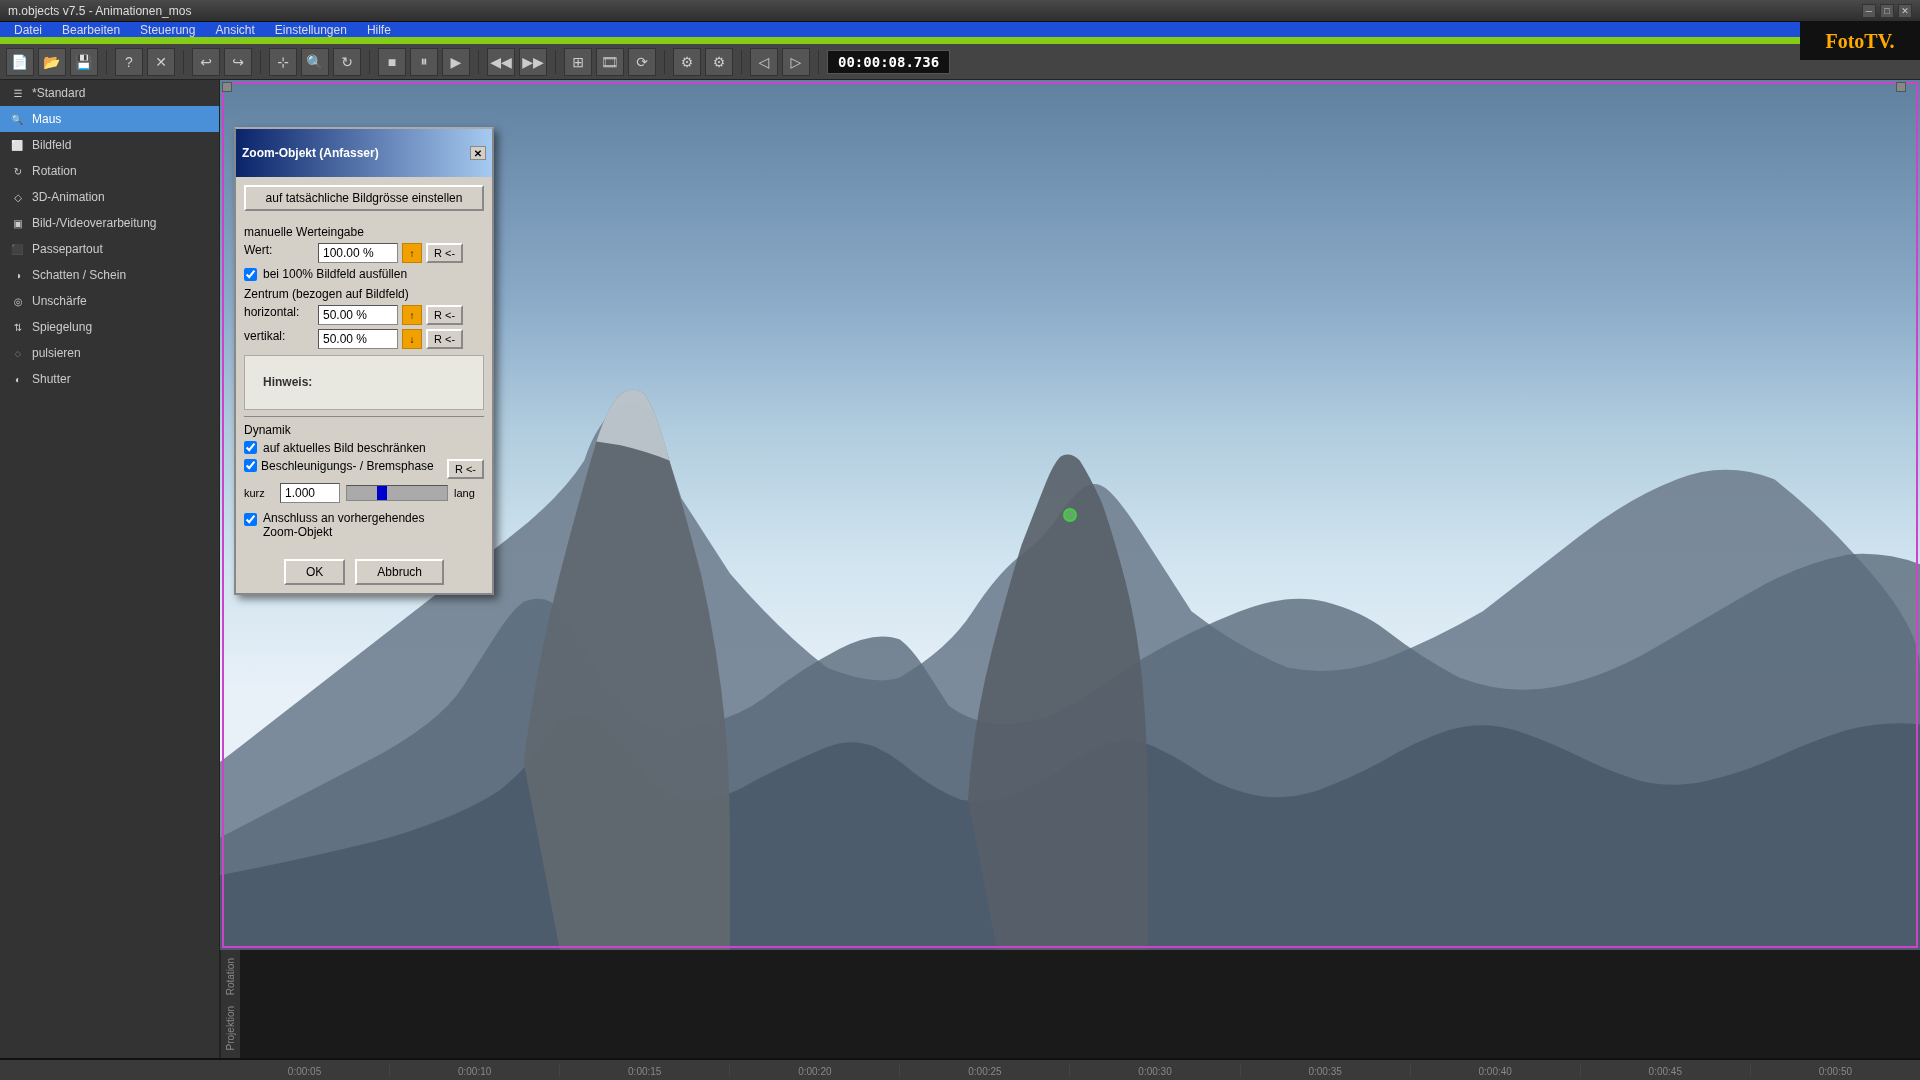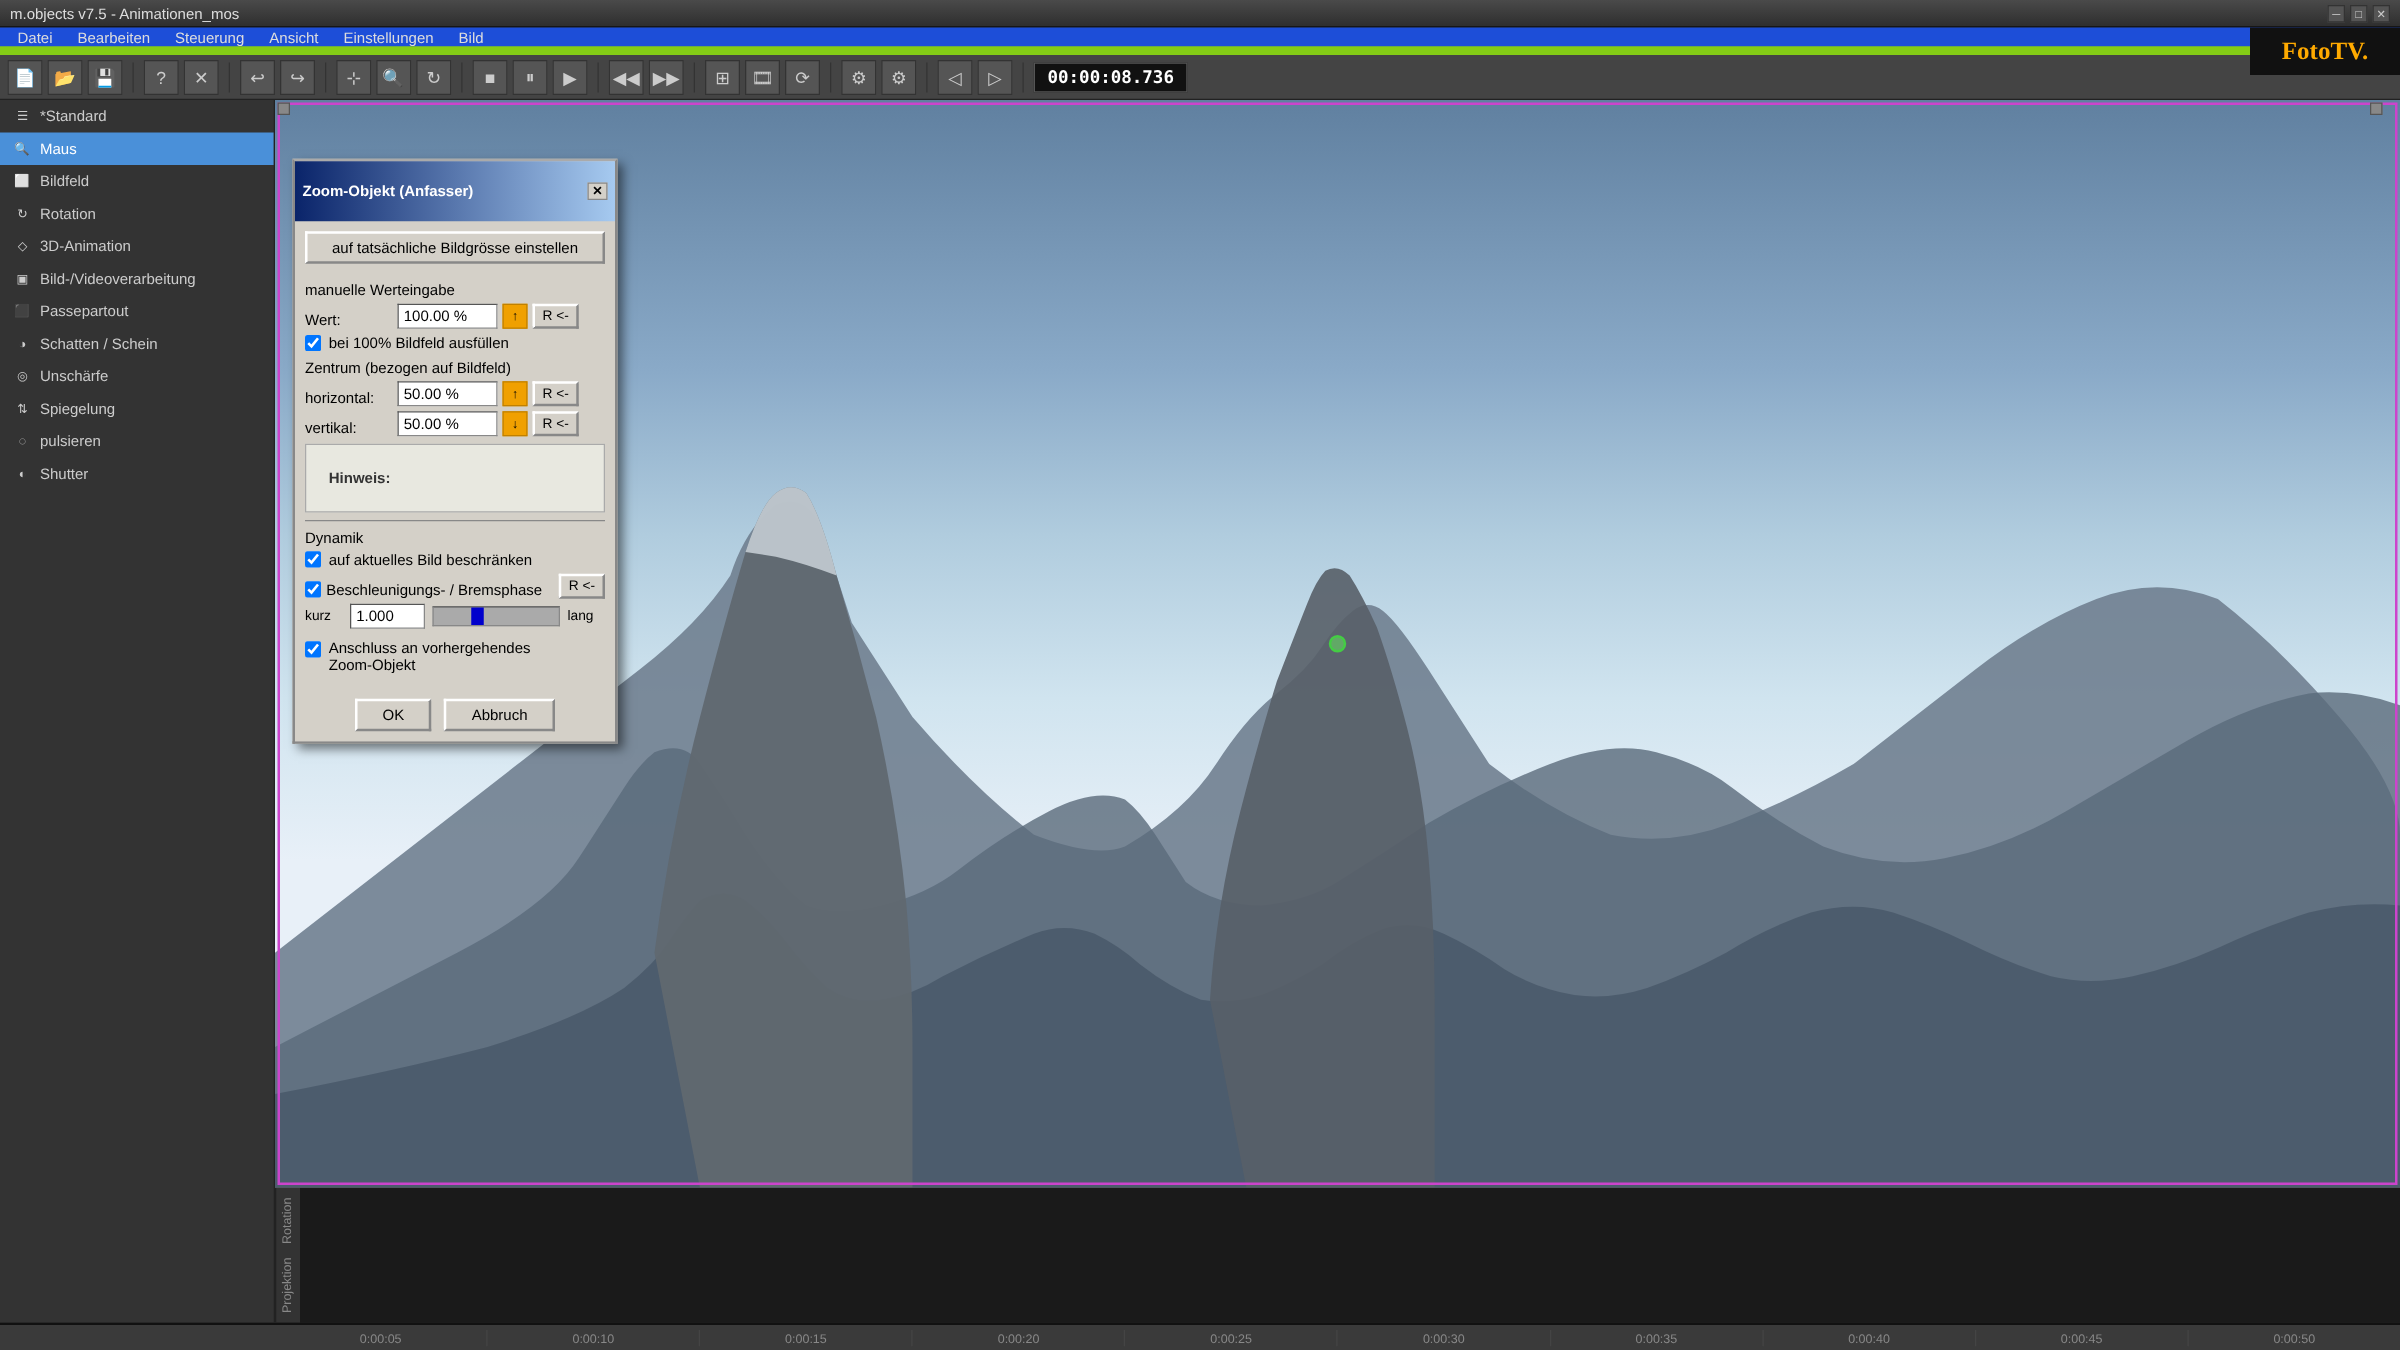--- a/index.html
+++ b/index.html
@@ -252,21 +252,21 @@
       margin-bottom: 8px;
     }
     .section-header {
       color: #000;
       font-weight: normal;
       margin: 6px 0 4px 0;
       font-size: 12px;
     }
     .form-row {
       display: flex;
-      align-items: flex-end;
+      align-items: flex-start;
       margin-bottom: 4px;
       gap: 4px;
     }
     .form-label {
       width: 70px;
       font-size: 12px;
       color: #000;
     }
     .form-input {
       width: 80px;
@@ -398,21 +398,21 @@
     <div class="winbtn">✕</div>
   </div>
 </div>
 
 <div id="menubar">
 <div class="menu-item">Datei</div>
     <div class="menu-item">Bearbeiten</div>
     <div class="menu-item">Steuerung</div>
     <div class="menu-item">Ansicht</div>
     <div class="menu-item">Einstellungen</div>
-    <div class="menu-item">Bild</div>
+    <div class="menu-item">Hilfe</div>
   </div>
 
 <div id="toolbar">
   <div class="tb-btn">📄</div>
   <div class="tb-btn">📂</div>
   <div class="tb-btn">💾</div>
   <div class="tb-separator"></div>
   <div class="tb-btn">?</div>
   <div class="tb-btn">✕</div>
   <div class="tb-separator"></div>

